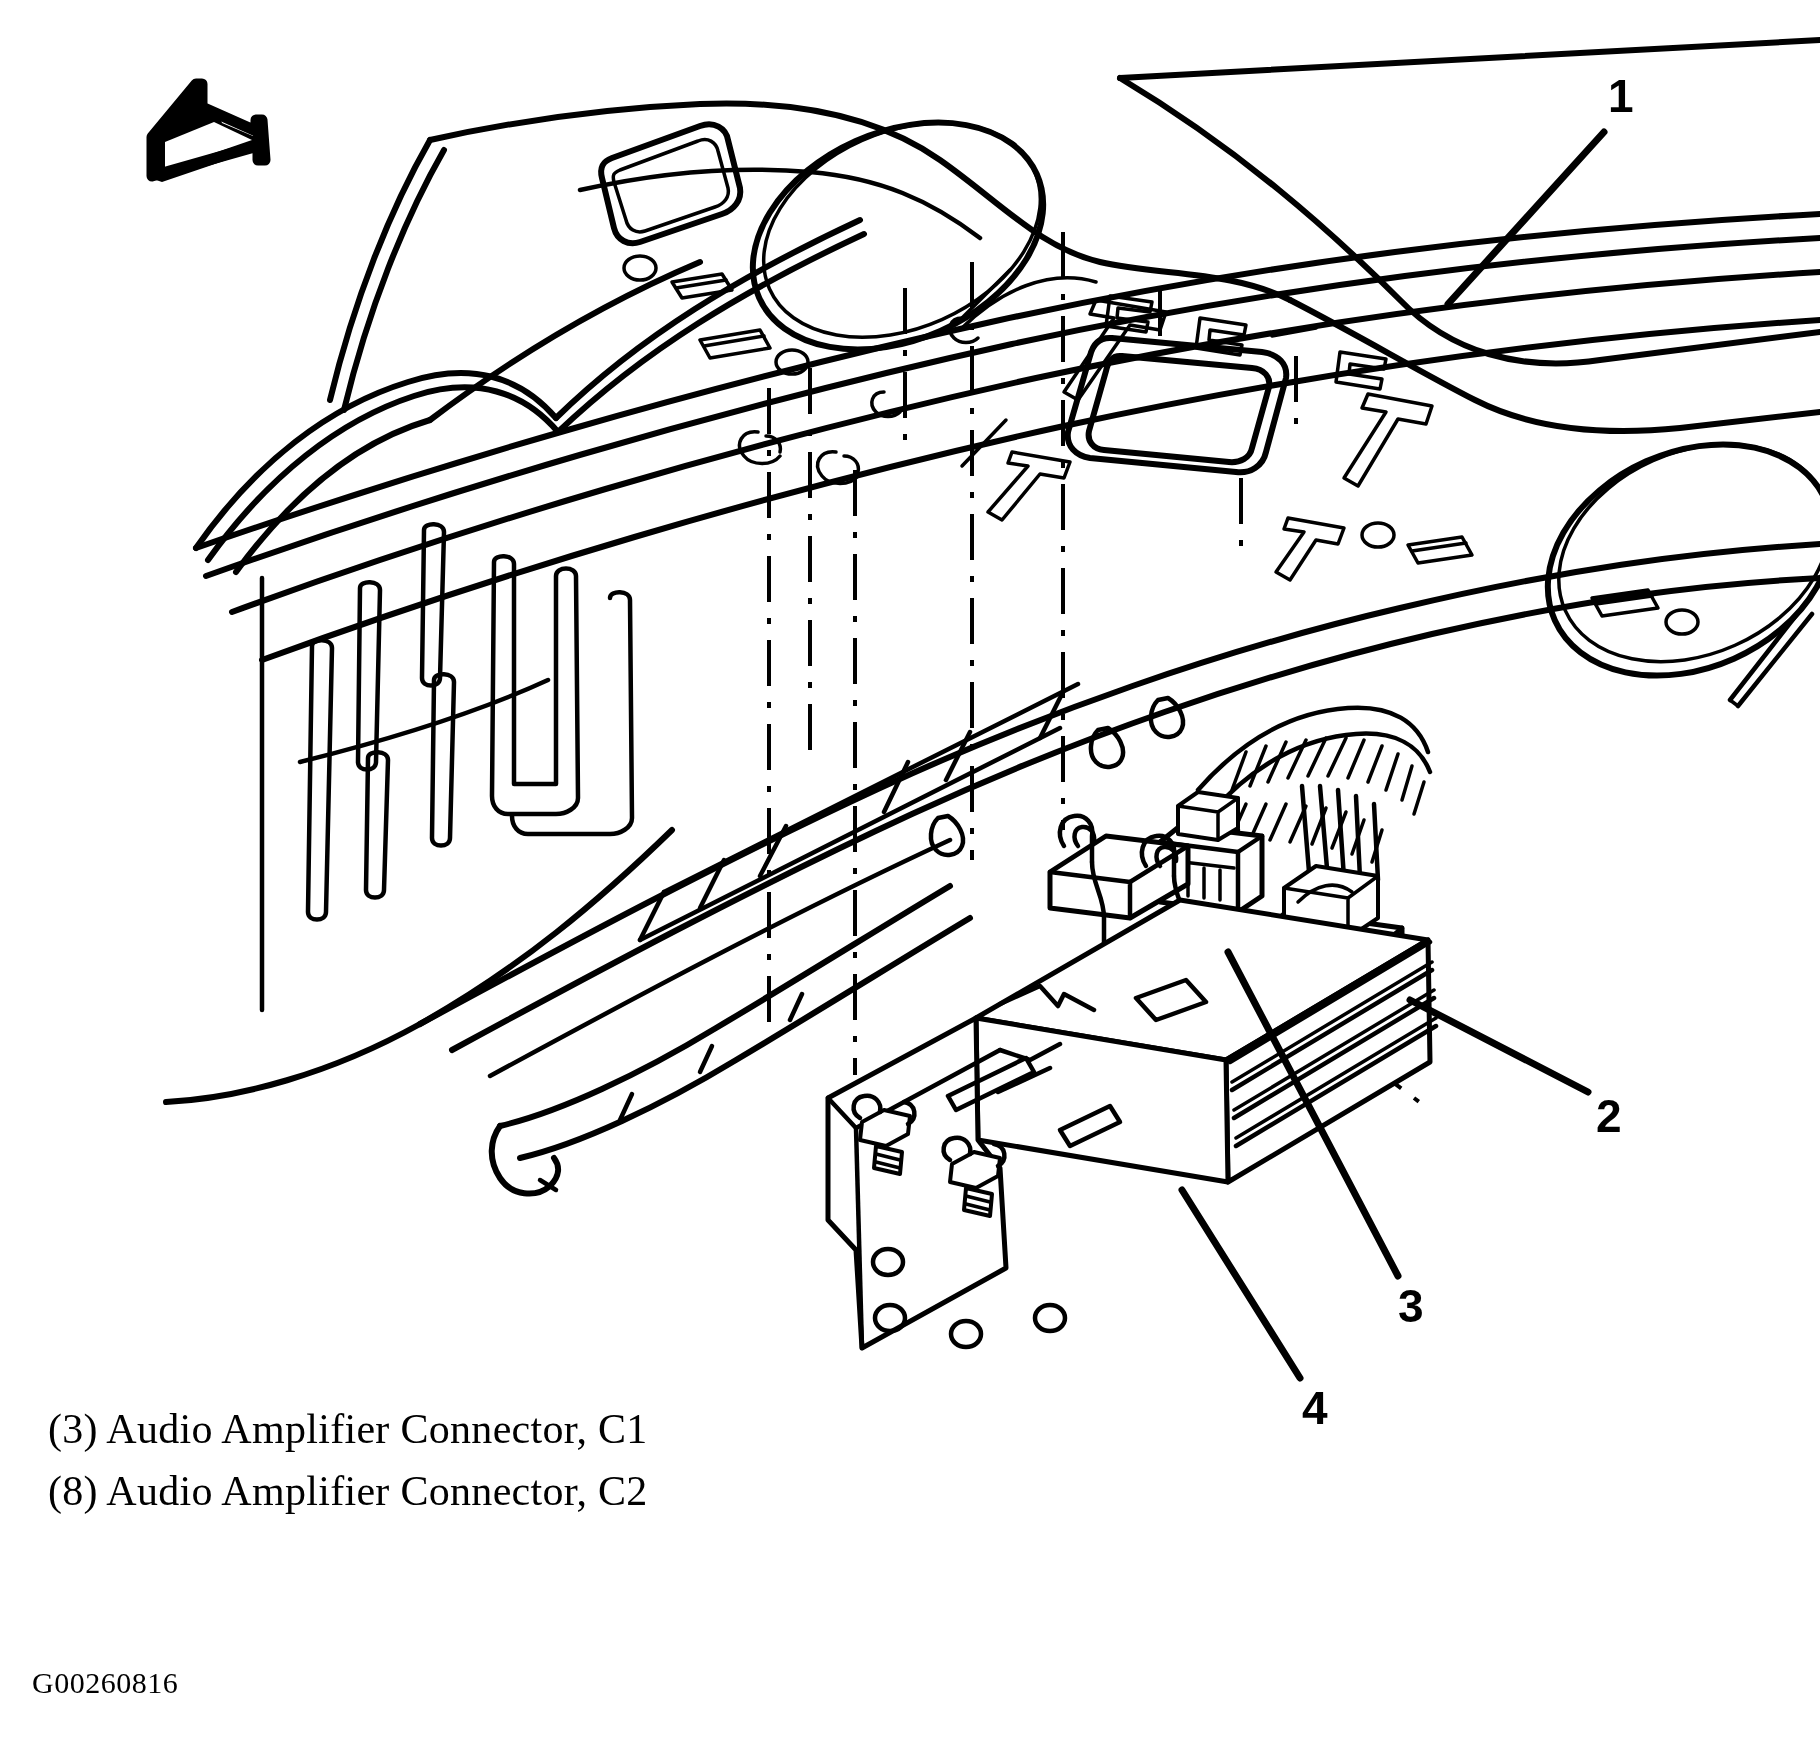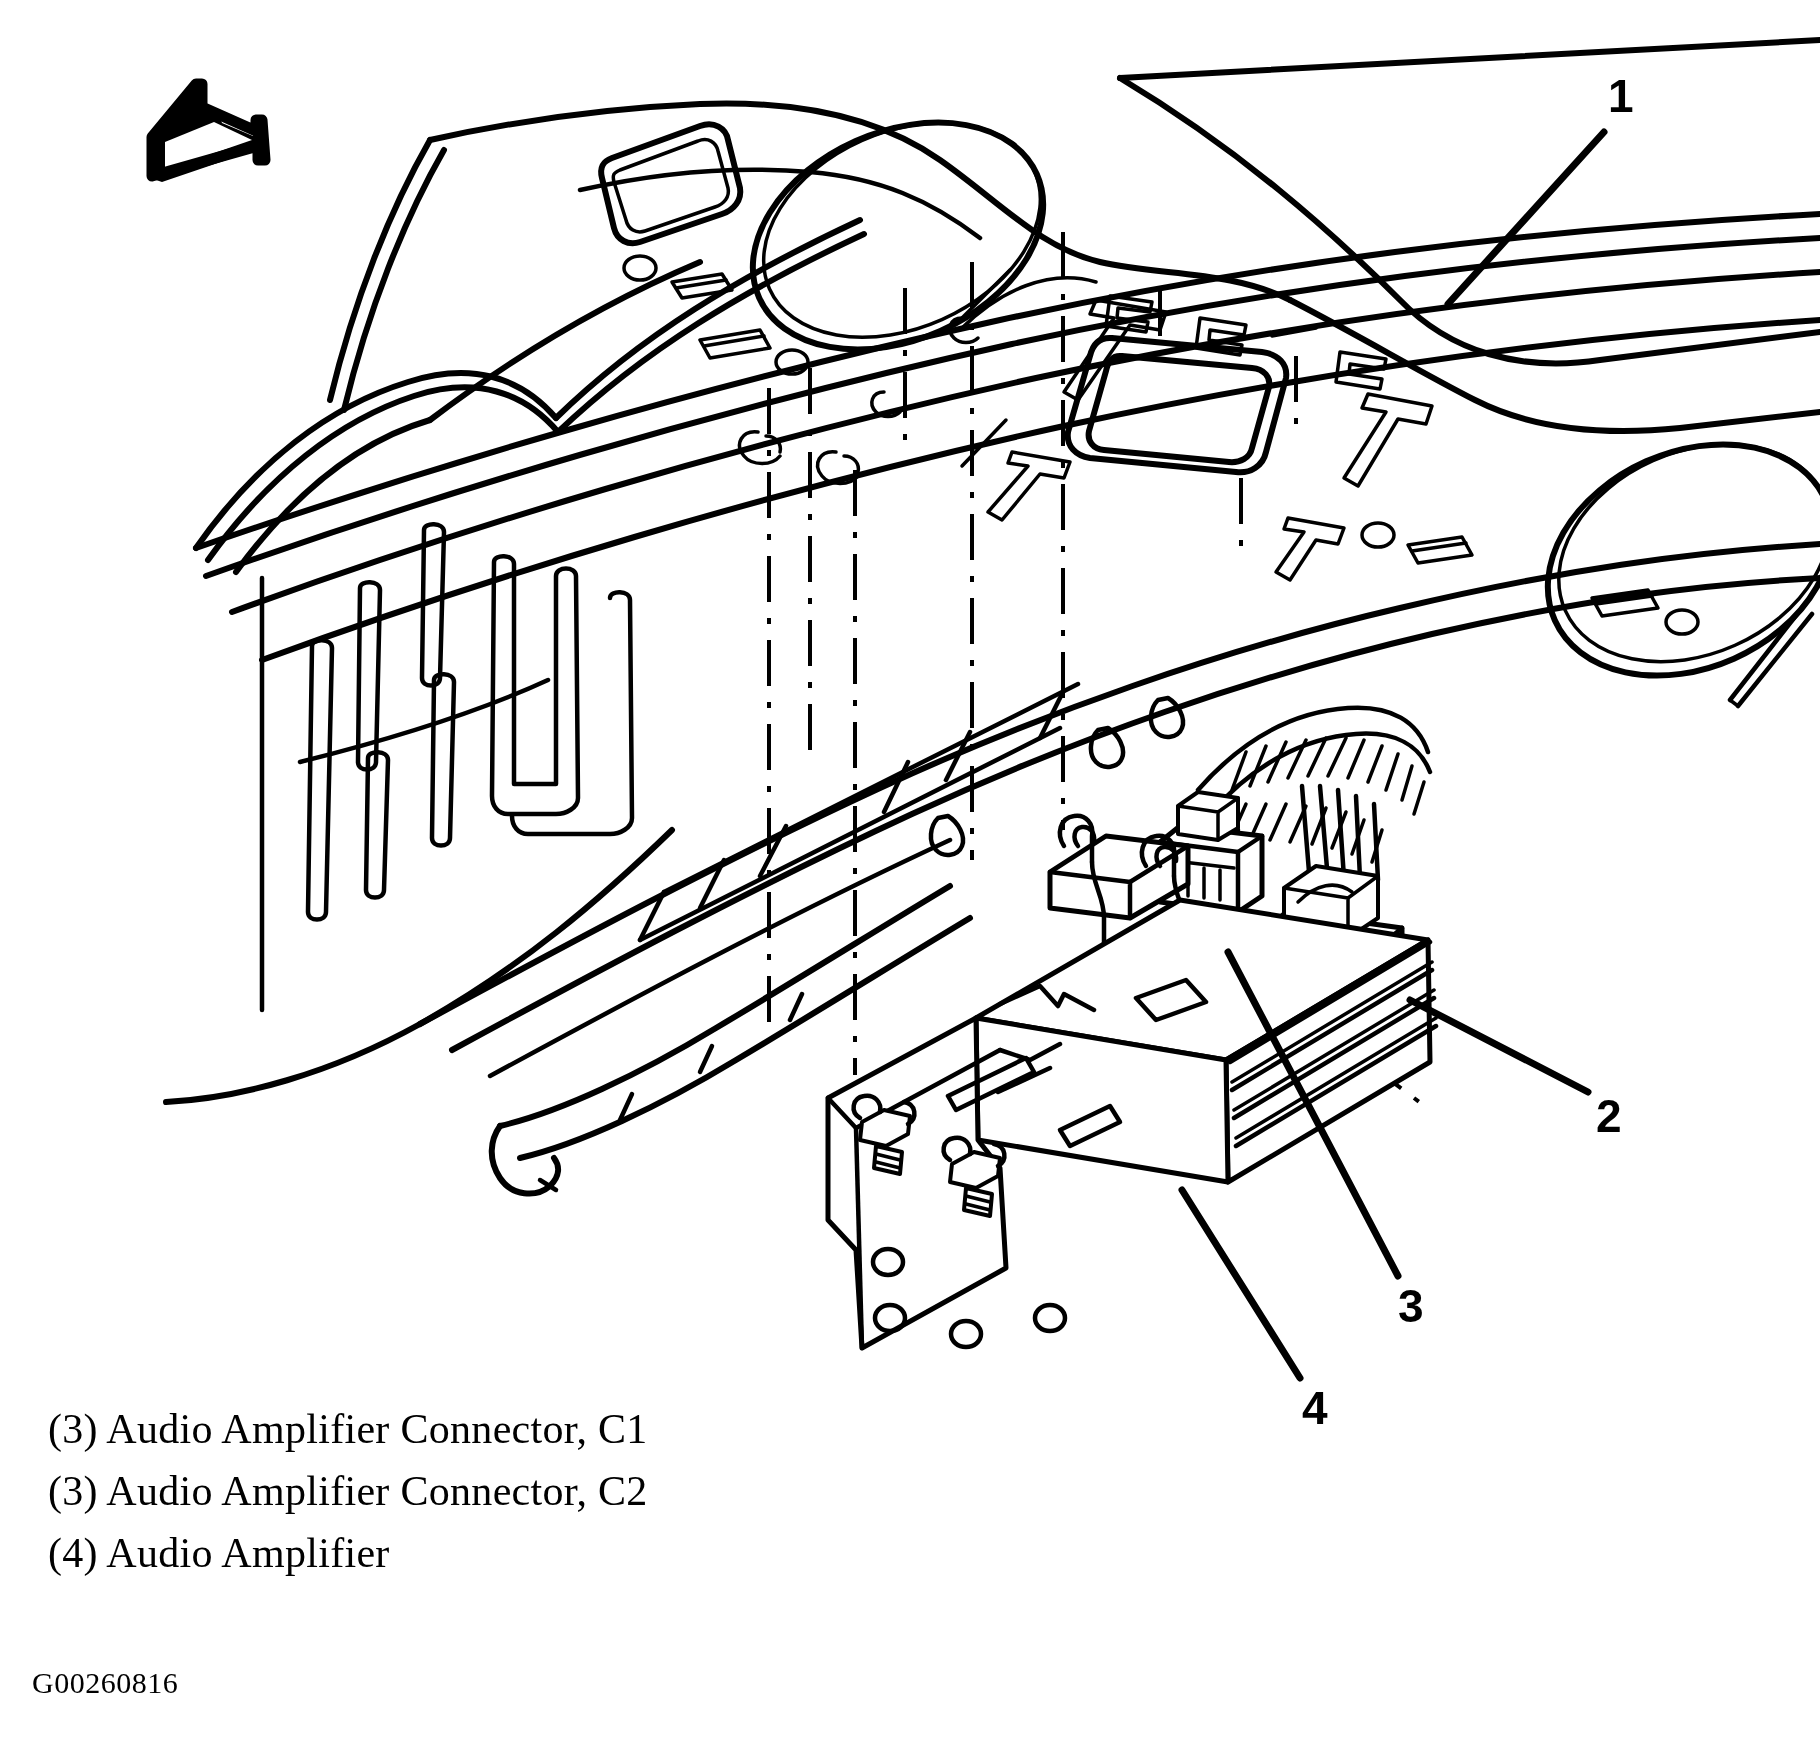--- a/index.html
+++ b/index.html
@@ -514,19 +514,18 @@
     </g>
     <g>
       <path class="ldr" d="M1182,1190 L1300,1378"></path>
       <text class="lbl" x="1302" y="1424">4</text>
     </g>
 
   </svg>
 
   <div class="legend">
     <div class="legend-item">(3) Audio Amplifier Connector, C1</div>
-    <div class="legend-item">(3) Audio Amplifier Connector, C2</div>
-    <div class="legend-item">(4) Audio Amplifier</div>
+    <div class="legend-item">(8) Audio Amplifier Connector, C2</div>
   </div>
 
   <div class="figure-id">G00260816</div>
 
 </div>
 
 </body></html>

